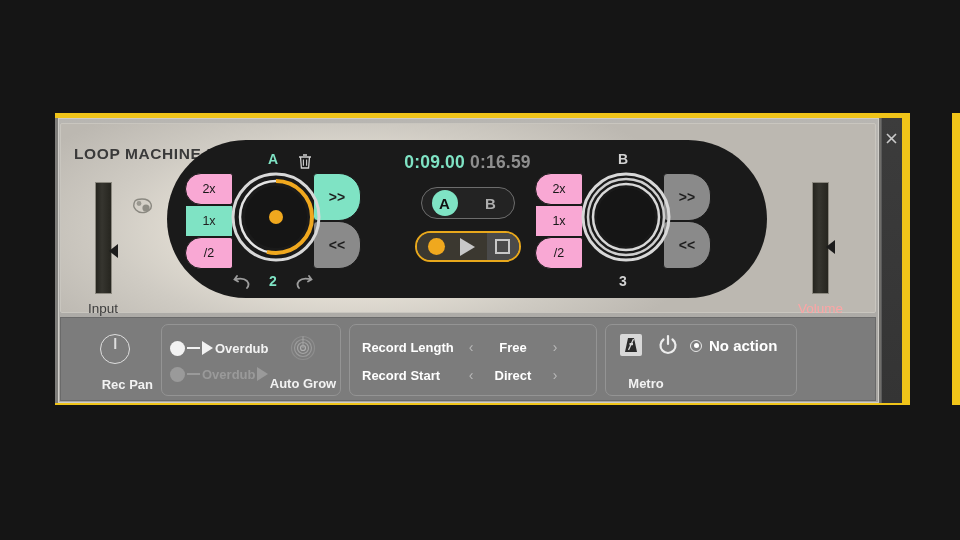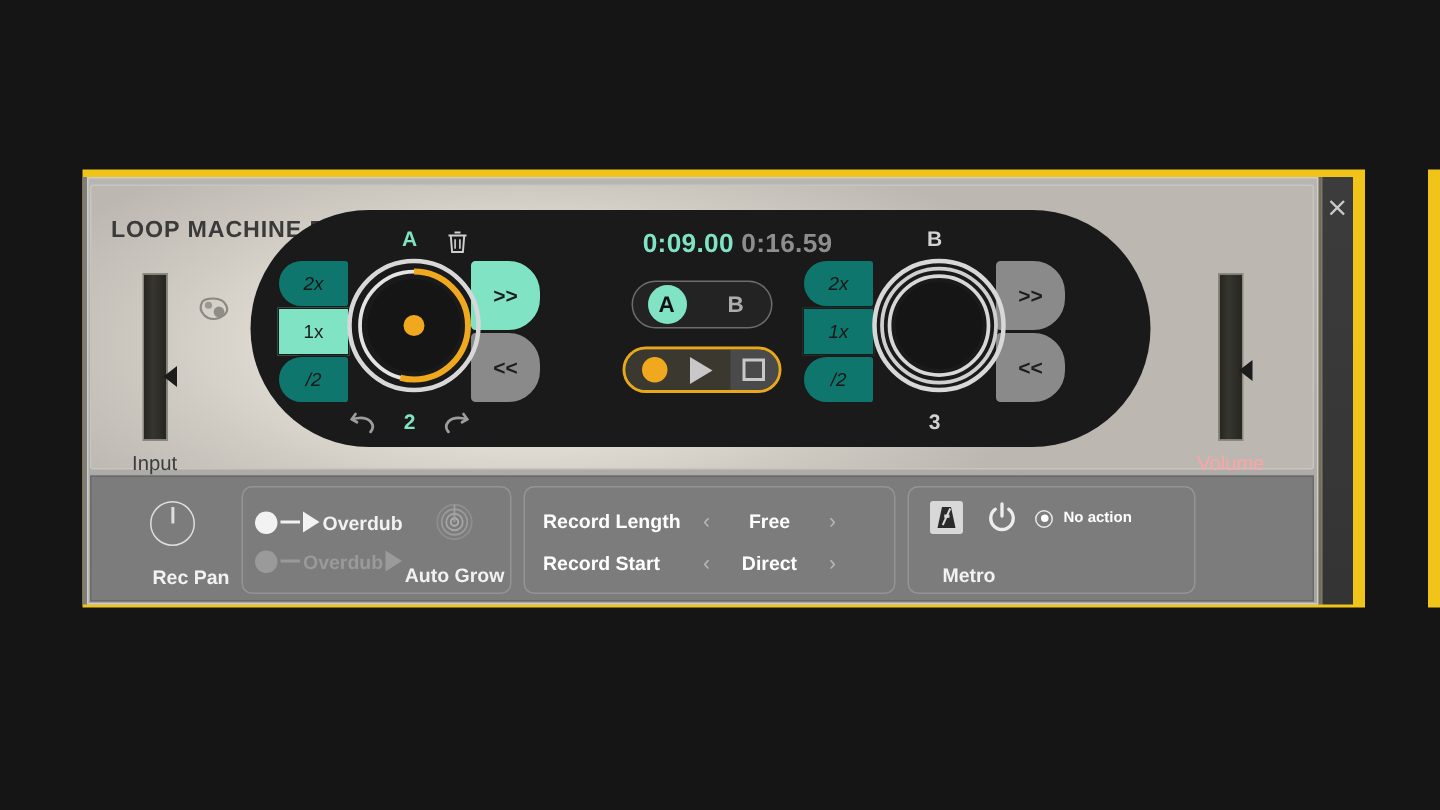--- a/index.html
+++ b/index.html
@@ -117,21 +117,21 @@
     position: absolute; left: 6px; top: 20px;
     width: 48px; height: 96px;
     display: flex; flex-direction: column;
   }
   .ratio-btn {
     flex: 1; display: flex; align-items: center; justify-content: center;
     font-size: 12.5px; color: #1f1f1f;
     background: #828783; border: 1px solid #1a1a1a;
   }
   .ratio-btn.on { background: #7fe3c4; }
-  .ratio-btn.grey { background: #0f766e; color: #171717; font-style: italic; }
+  .ratio-btn.grey { background: #f9a8d4; color: #171717; }
   .ratio-btn:nth-child(1) { border-radius: 22px 4px 4px 22px; }
   .ratio-btn:nth-child(3) { border-radius: 22px 4px 4px 22px; }
 
   
   .nav-col {
     position: absolute; right: 6px; top: 20px;
     width: 48px; height: 96px;
     display: flex; flex-direction: column;
   }
   .nav-btn {
@@ -153,21 +153,21 @@
     display: flex; align-items: center; justify-content: center; gap: 18px;
   }
   .loop-count { font-size: 14px; font-weight: 600; }
   .loop-count.a { color: #7fe3c4; }
   .loop-count.b { color: #d2d2d2; }
   .arrow-icon { width: 18px; height: 15px; }
 
   
   .center-stack {
     position: absolute; left: 213px; top: 12px;
-    width: 175px; text-align: right;
+    width: 175px; text-align: center;
   }
   .time-row { font-size: 17.5px; font-weight: 700; letter-spacing: .2px; }
   .time-cur { color: #7fe3c4; }
   .time-tot { color: #8e8e8e; margin-left: 5px; }
 
   .ab-toggle {
     margin: 14px auto 0; width: 94px; height: 32px;
     border: 1px solid #6d6d6d; border-radius: 16px;
     display: flex; align-items: center; background: #232323;
   }
@@ -266,21 +266,21 @@
   #metro-cap { position: absolute; left: 4px; bottom: 4px; width: 72px; text-align: center; }
   .radio-col { position: absolute; left: 84px; top: 7px; }
   .radio-row { display: flex; align-items: center; gap: 7px; height: 27px; }
   .radio {
     width: 12px; height: 12px; border-radius: 50%;
     border: 1.5px solid #e8e8e8; display: flex;
     align-items: center; justify-content: center;
   }
   .radio.dim { border-color: #9a9a9a; }
   .radio .inner { width: 5px; height: 5px; border-radius: 50%; background: #ffffff; }
-  .radio-lab { font-size: 10px; color: #ffffff; font-weight: 600; }
+  .radio-lab { font-size: 15px; color: #ffffff; font-weight: 600; }
   .radio-lab.dim { color: #9a9a9a; }
 
   
   #cell-file { left: 746px; width: 58px; }
   .file-icon { position: absolute; left: 50%; transform: translateX(-50%); top: 10px; width: 21px; height: 26px; }
 </style>
 </head>
 <body>
 
 <div id="stage">

